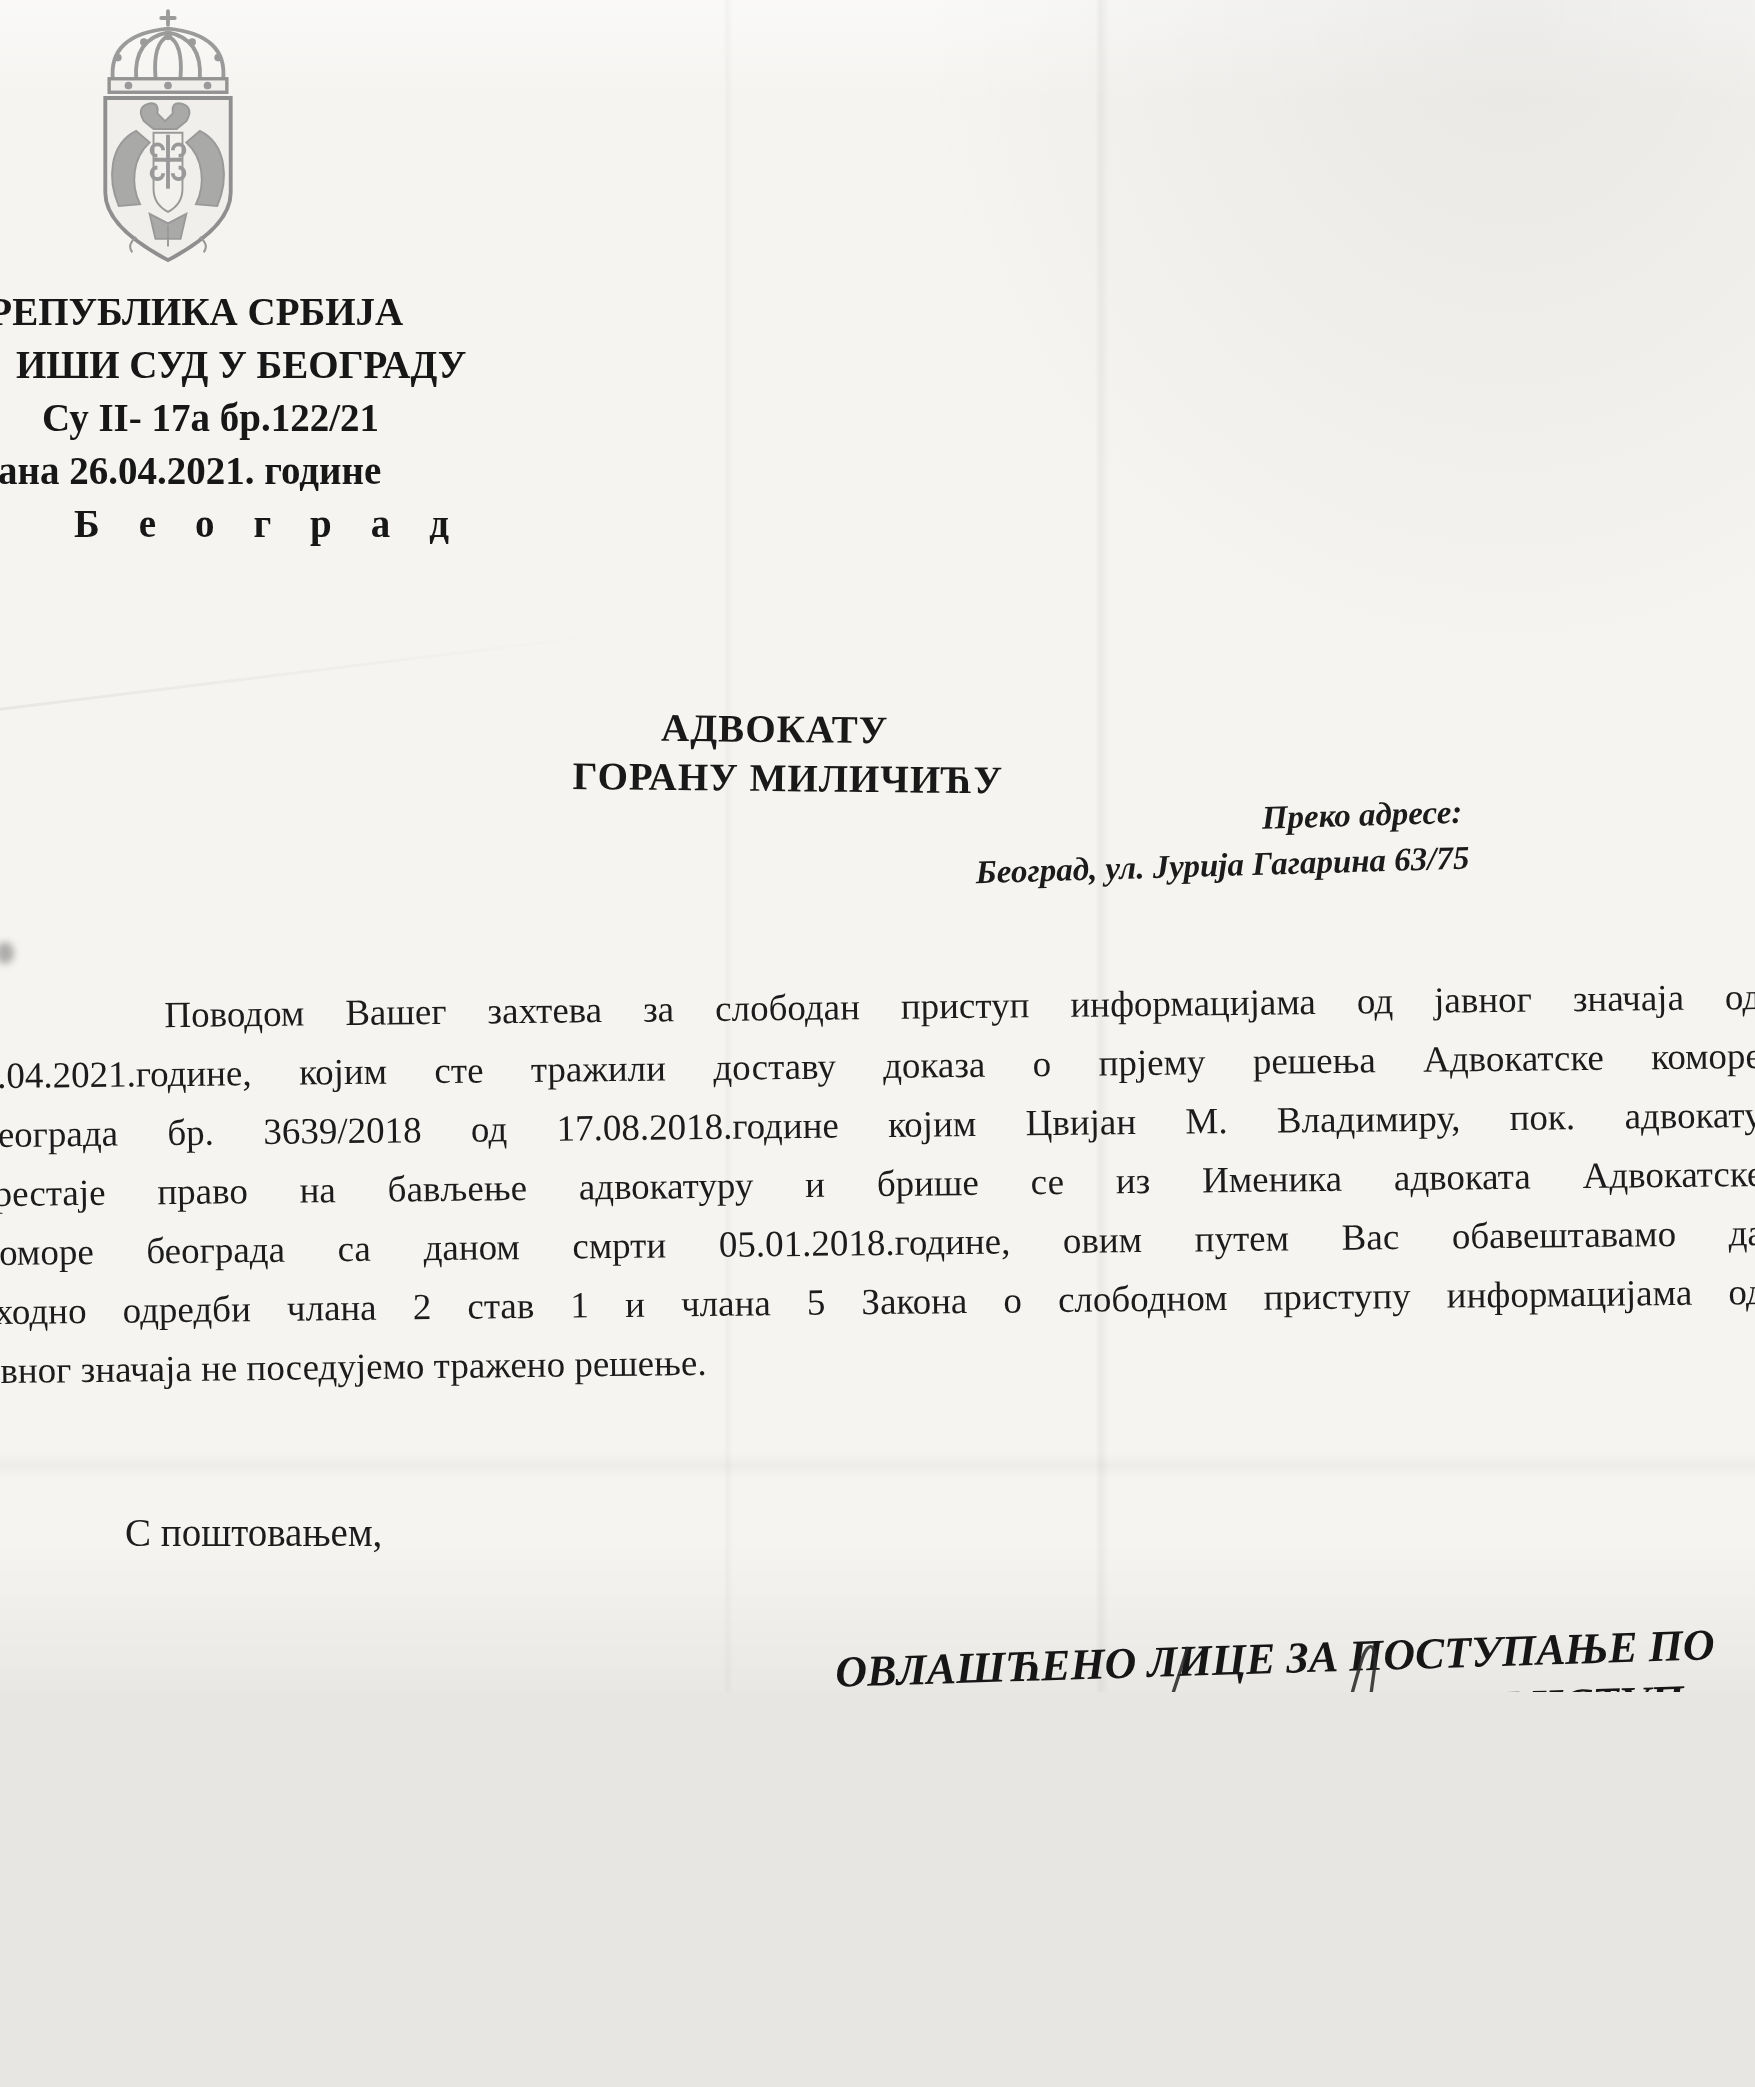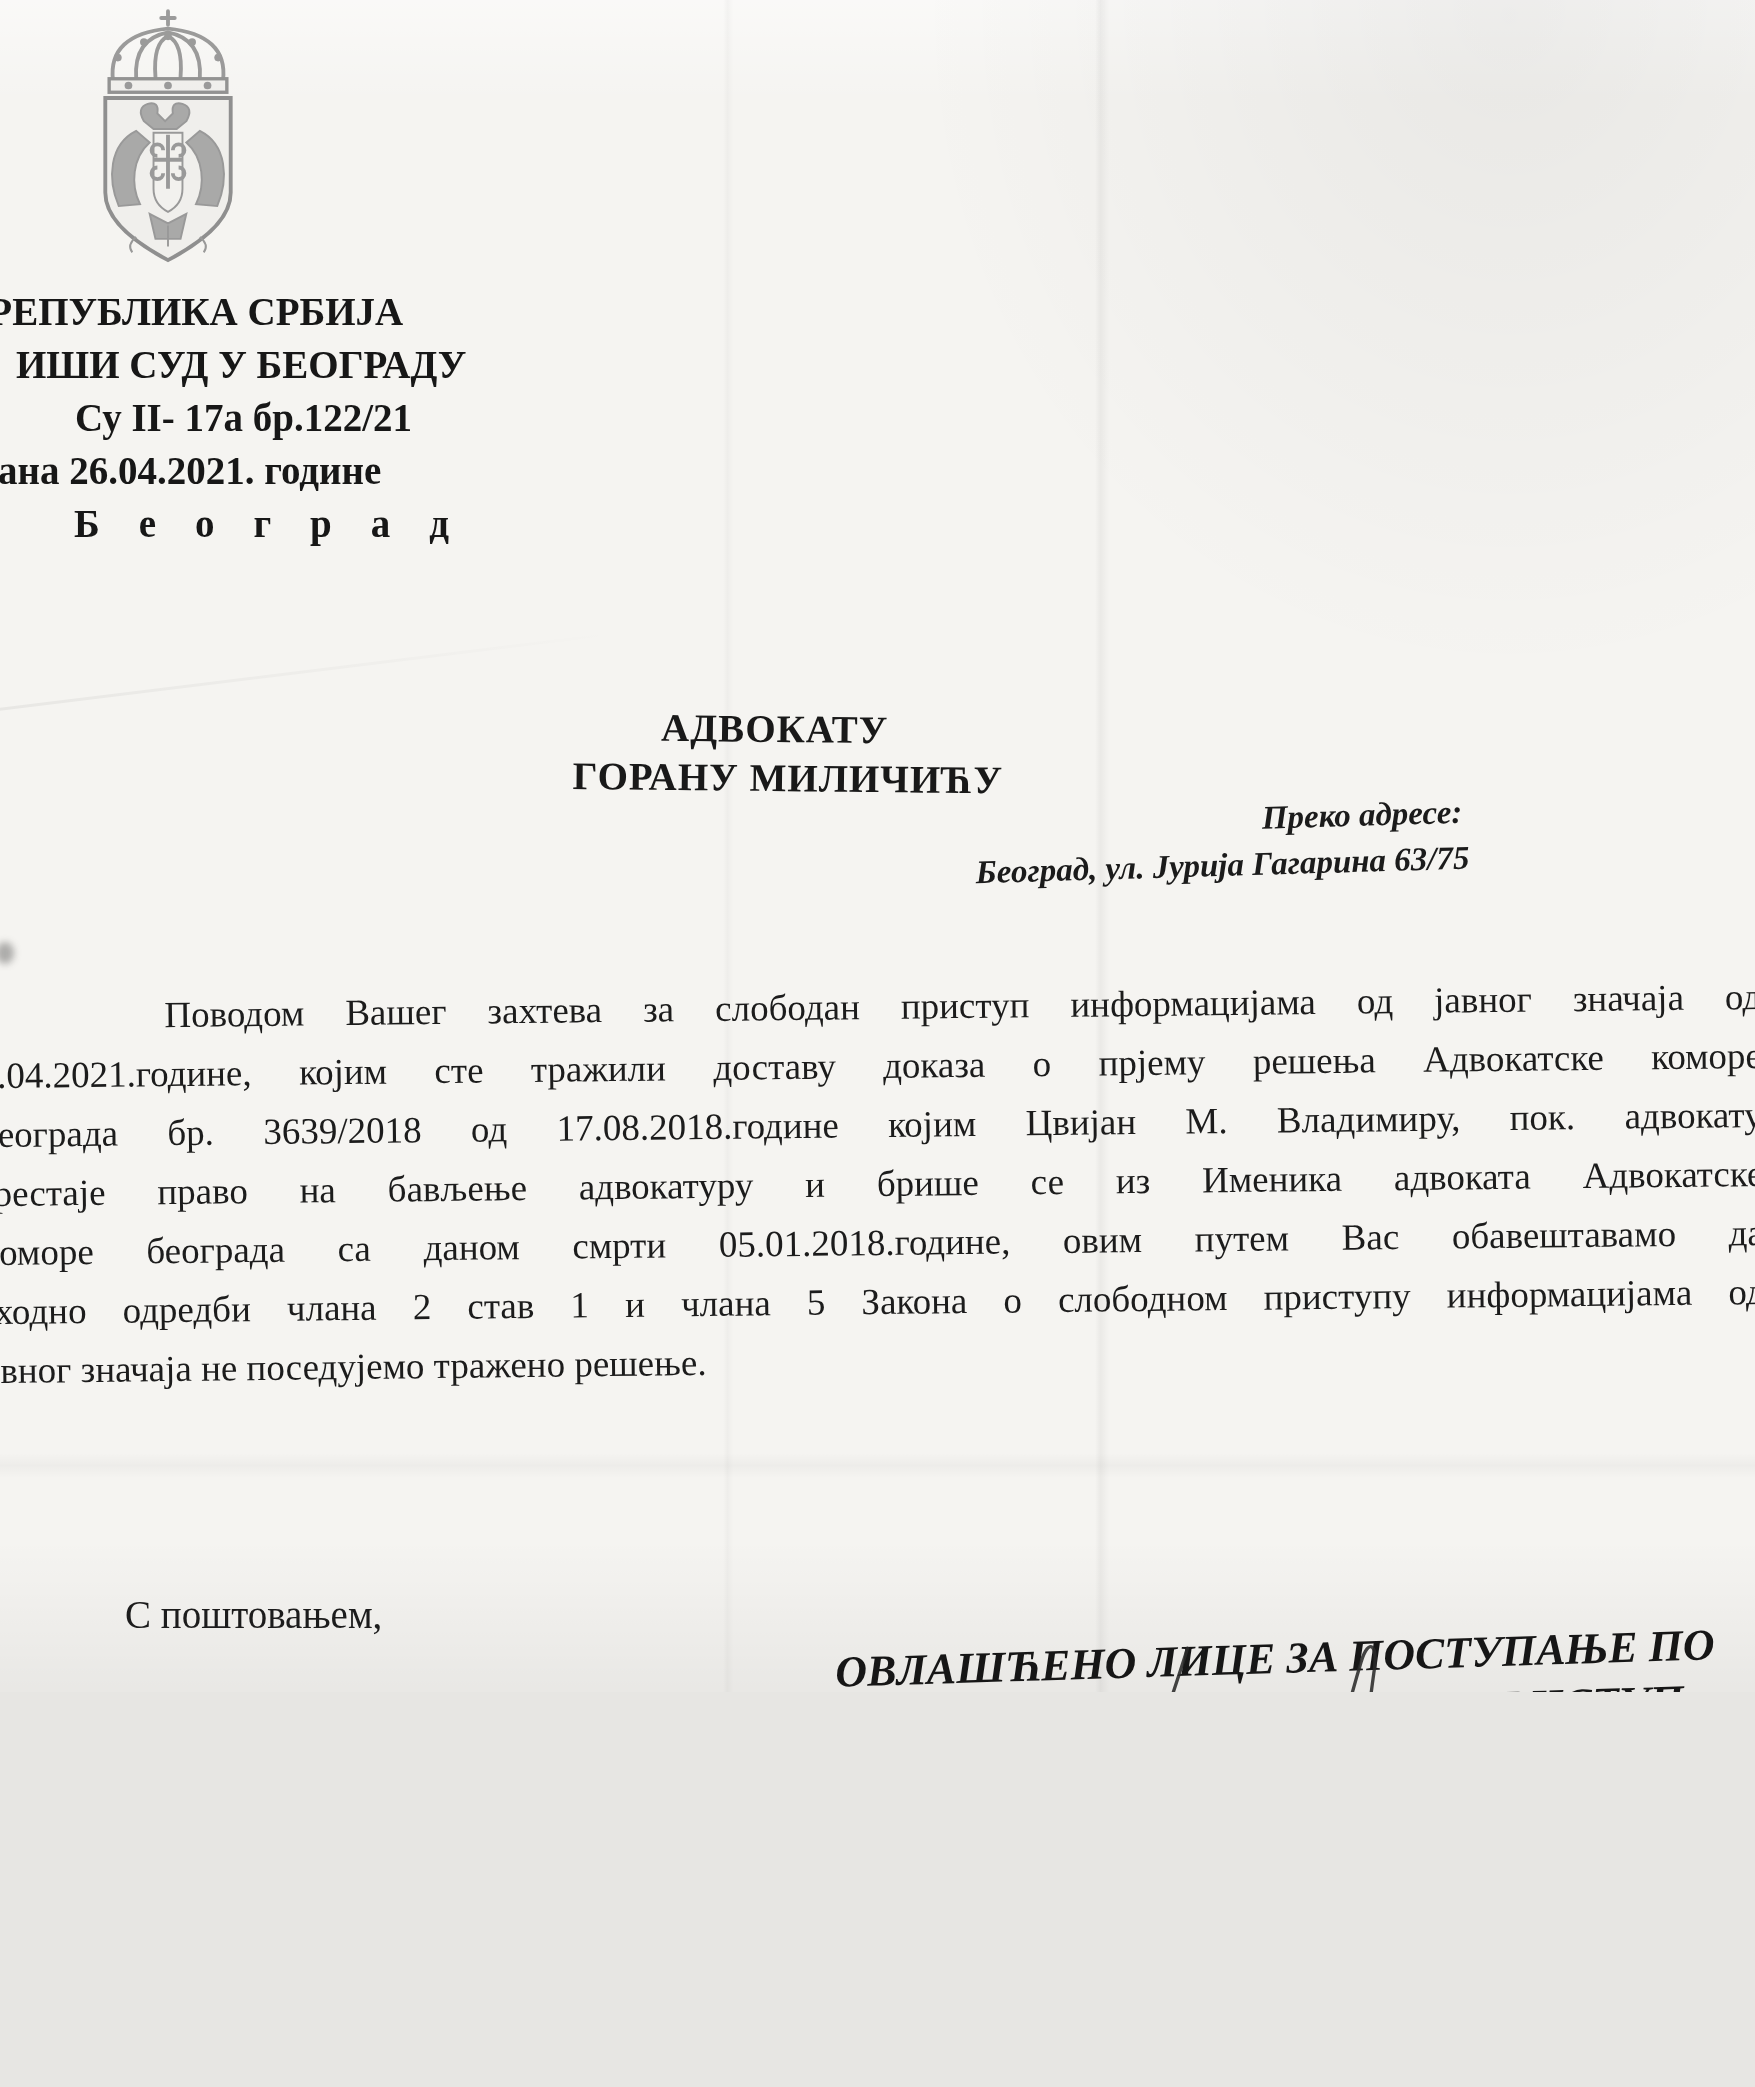--- a/index.html
+++ b/index.html
@@ -18,42 +18,42 @@
     background:linear-gradient(180deg,transparent,rgba(0,0,0,0.03) 50%,transparent);}
   .crease-d{position:absolute;left:-59px;top:673px;width:683px;height:2.9px;
     background:linear-gradient(90deg,rgba(0,0,0,0.06),transparent);transform:rotate(-7deg);}
   .smudge{position:absolute;left:-3.9px;top:942px;width:17.6px;height:21.5px;border-radius:50%;
     background:rgba(40,40,40,0.35);filter:blur(3.9px);}
   .txt{position:absolute;white-space:nowrap;}
   
   .letterhead{left:0;top:285px;font-weight:bold;font-size:39px;line-height:53px;color:#171717;}
   .lh-republic{margin-left:-11.7px;}
   .lh-court{margin-left:16px;}
-  .lh-case{margin-left:75px;}
+  .lh-case{margin-left:42px;}
   .lh-date{margin-left:-2px;}
   .lh-city{margin-left:74px;letter-spacing:14.6px;}
   
   .recipient{left:546px;top:704px;font-weight:bold;font-size:39px;line-height:49px;
     transform:rotate(0.6deg);color:#191919;}
   .rc-title{margin-left:115px;letter-spacing:1px;}
   .rc-name{margin-left:27px;letter-spacing:1px;}
   .via{left:975px;top:796px;width:488px;text-align:right;font-style:italic;font-weight:bold;
     font-size:33px;line-height:46px;transform:rotate(-1.7deg);color:#1b1b1b;}
   
   .body-block{left:0;top:987px;width:1761px;transform:rotate(-0.65deg);transform-origin:0 0;}
   .body-line{font-size:37px;line-height:59px;white-space:nowrap;
     text-align:justify;text-align-last:justify;color:#1c1c1c;}
   .bl-1{padding-left:164px;}
   .bl-2{margin-left:-3.9px;}
   .bl-3{margin-left:-3.9px;}
   .bl-4{margin-left:-8.8px;}
   .bl-5{margin-left:-3.9px;}
   .bl-6{margin-left:-8.8px;}
   .bl-7{margin-left:-3.9px;text-align-last:left;}
-  .salutation{left:125px;top:1592px;font-size:39px;color:#1c1c1c;}
+  .salutation{left:125px;top:1510px;font-size:39px;color:#1c1c1c;}
   
   .signatory{left:790px;top:1631px;width:975px;text-align:center;font-weight:bold;font-style:italic;
     transform:rotate(-1.8deg);color:#161616;}
   .sg-line{font-size:44px;line-height:55px;white-space:nowrap;}
   .sg-name{font-size:37px;line-height:51px;white-space:nowrap;margin-top:2px;}
   .stamp-wrap{position:absolute;left:702px;top:1660px;width:390px;height:390px;opacity:0.8;filter:blur(0.4px);}
   .sig-wrap{position:absolute;left:1014px;top:1580px;width:546px;height:429px;}
   .emblem-wrap{position:absolute;left:86px;top:5.9px;width:164px;height:269px;opacity:0.85;}
 </style>
 </head>

